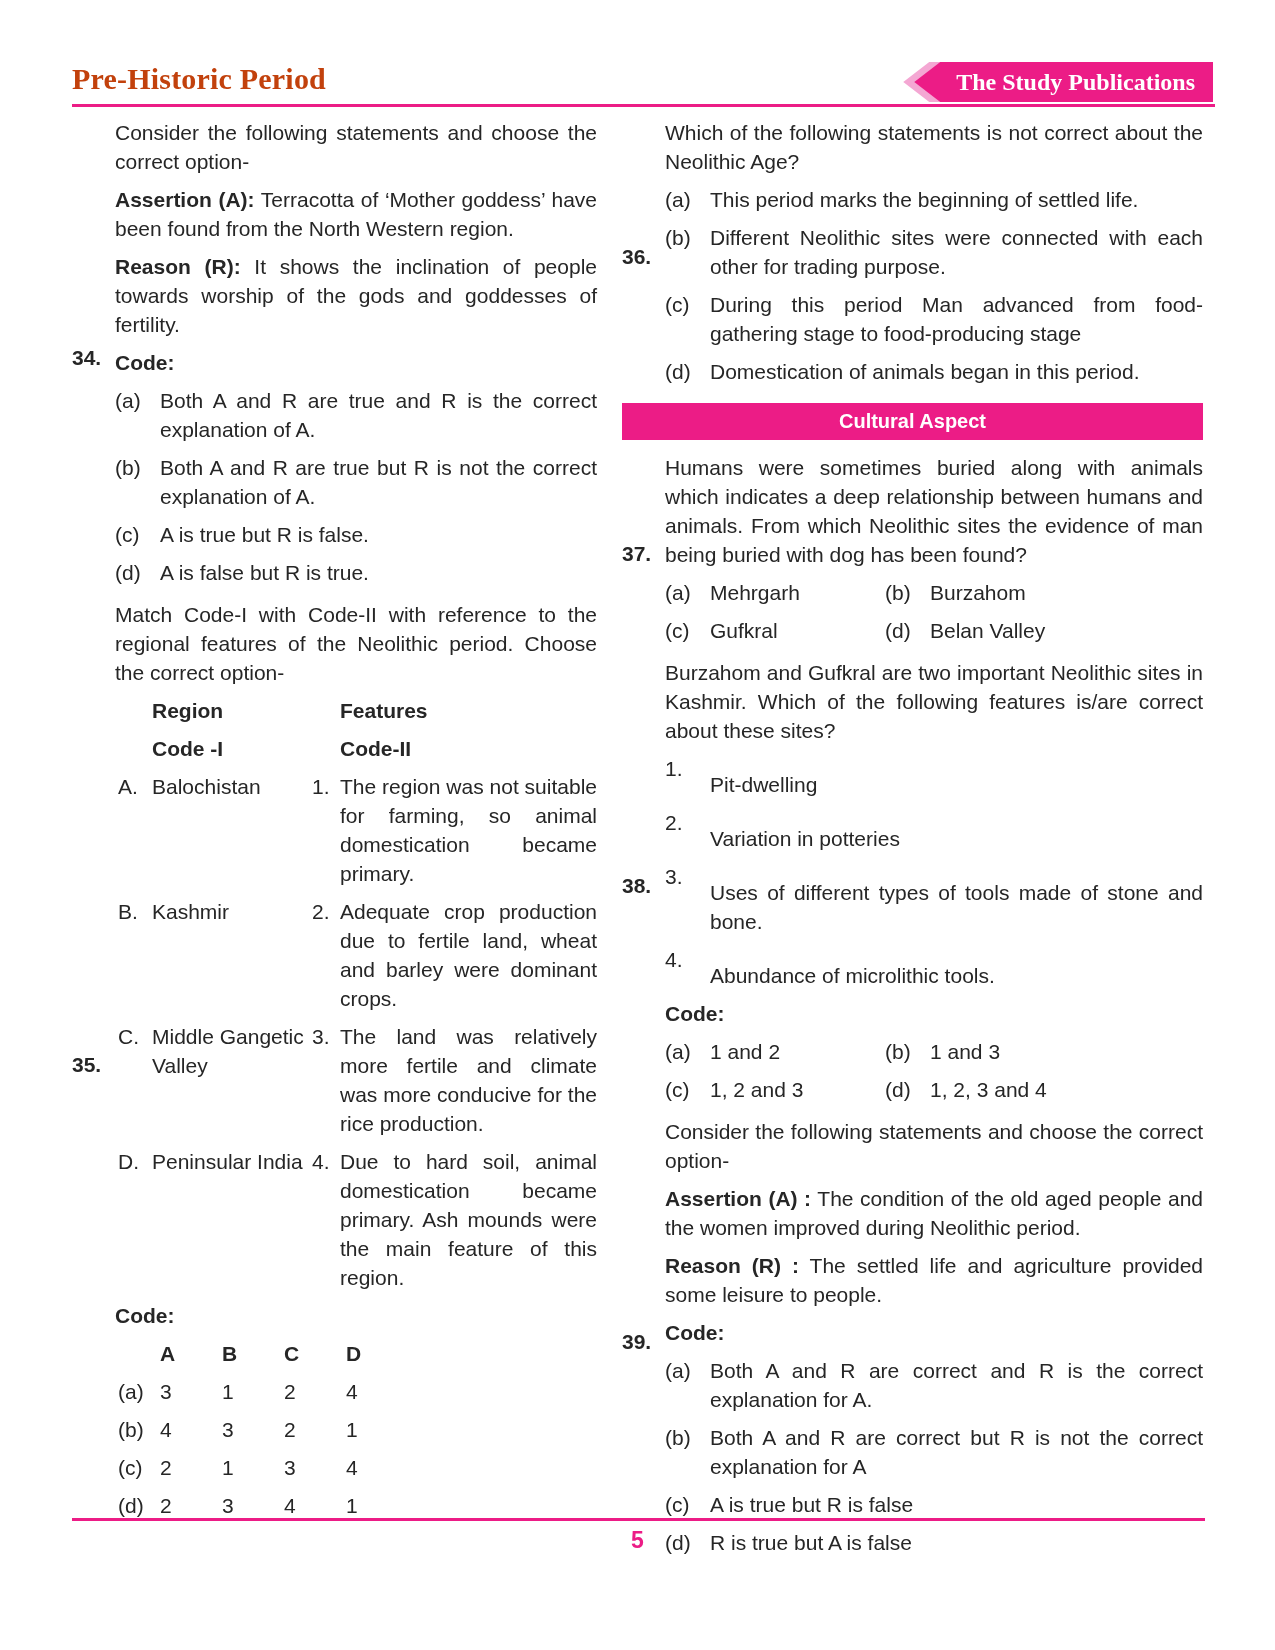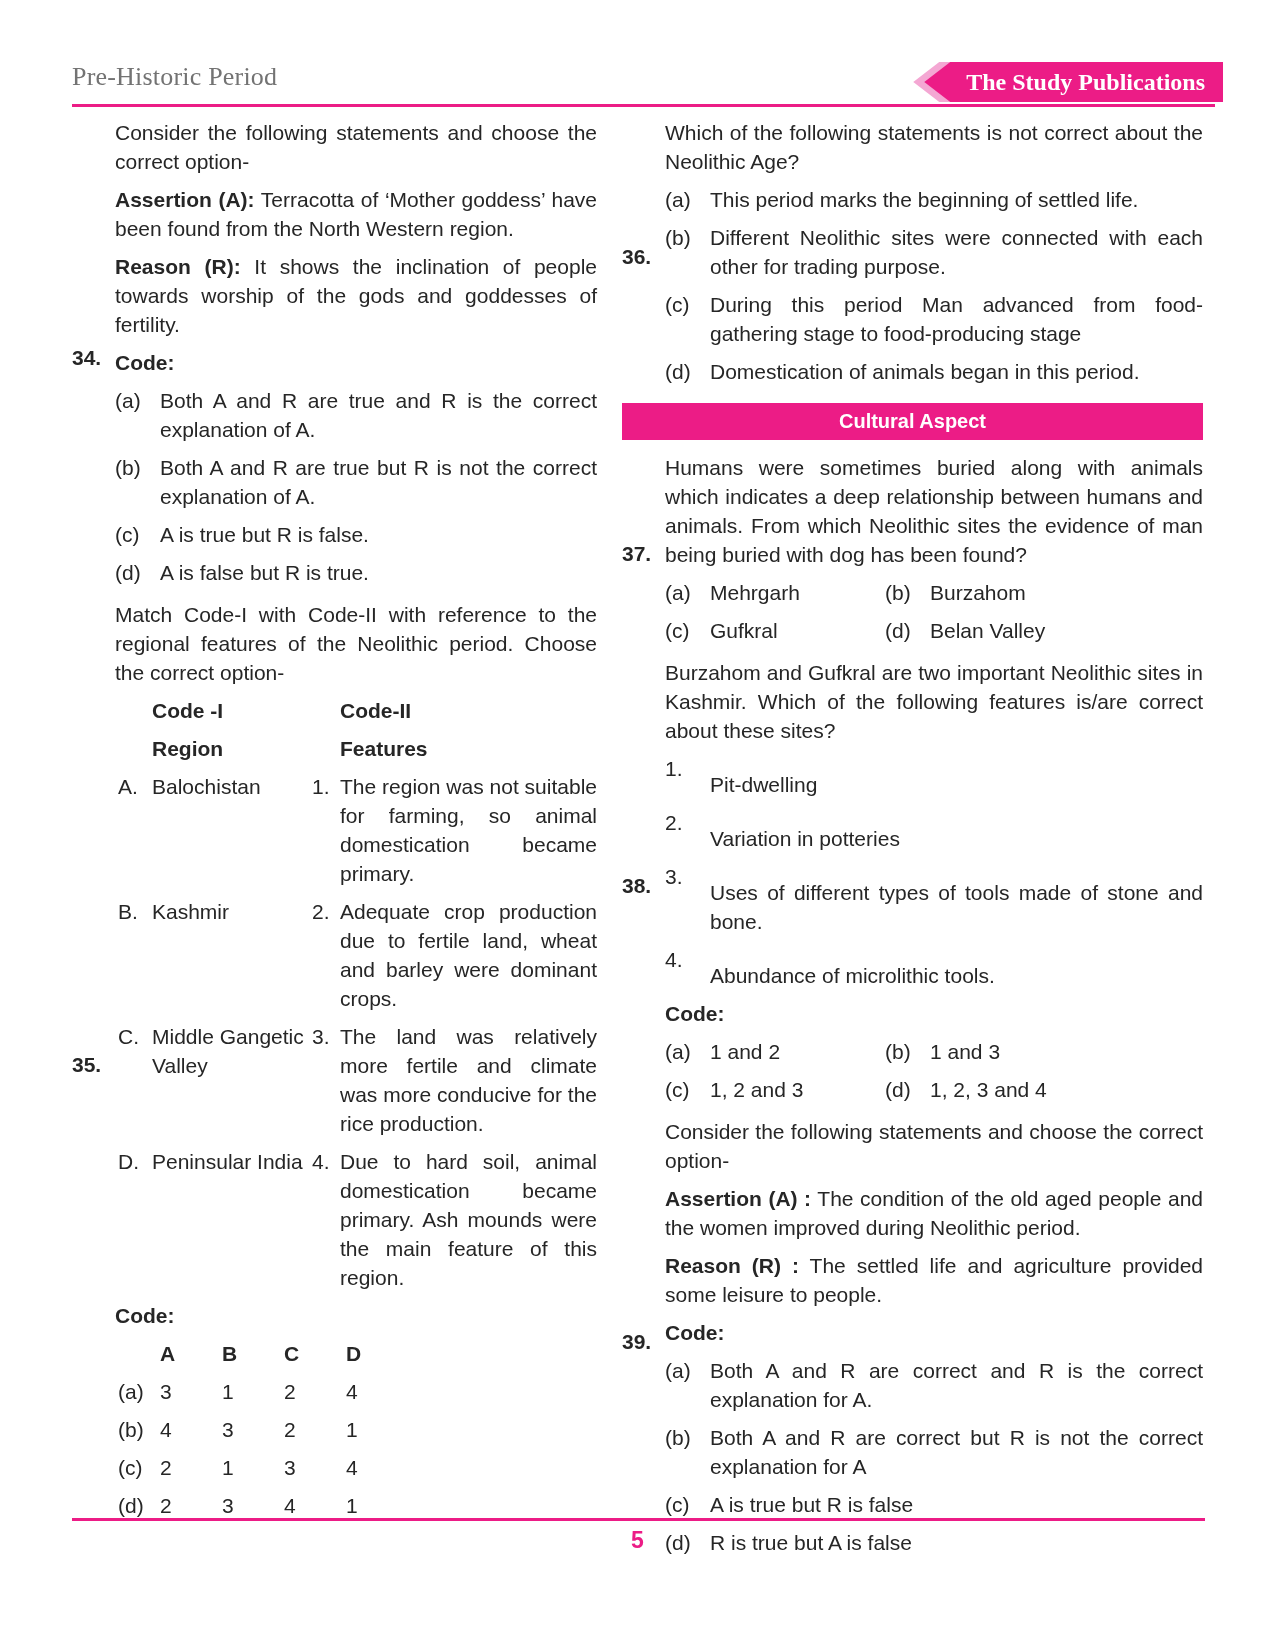--- a/index.html
+++ b/index.html
@@ -5,24 +5,24 @@
   :root { --accent:#EC1C86; --accent-light:#F4A7D3; --ink:#262626; }
   * { box-sizing:border-box; margin:0; padding:0; }
   html,body { background:#ffffff; }
   body { font-family:"Liberation Sans","DejaVu Sans",sans-serif; color:var(--ink); }
   .page { position:relative; width:1275px; height:1650px; background:#fff; overflow:hidden; }
 
   
   .header-title {
     position:absolute; left:72px; top:62px;
     font-family:"Liberation Serif","DejaVu Serif",serif;
-    font-weight:400; font-size:26px; color:#737373; letter-spacing:0.2px;
+    font-weight:700; font-size:30px; color:#c2410c; letter-spacing:0.2px;
   }
   .header-rule { position:absolute; left:72px; right:60px; top:104px; height:3px; background:var(--accent); }
-  .pub-ribbon { position:absolute; top:62px; right:52px; height:24px; }
+  .pub-ribbon { position:absolute; top:62px; right:62px; height:24px; }
   .pub-ribbon .light {
     position:absolute; left:-11px; top:0; width:100%; height:40px;
     background:var(--accent-light);
     clip-path:polygon(0 50%, 26px 0, 100% 0, 100% 100%, 26px 100%);
   }
   .pub-ribbon .dark {
     position:relative; height:40px; background:var(--accent);
     clip-path:polygon(0 50%, 26px 0, 100% 0, 100% 100%, 26px 100%);
     display:flex; align-items:center; padding:0 18px 0 42px;
     color:#fff; font-family:"Liberation Serif","DejaVu Serif",serif;
@@ -119,26 +119,26 @@
           </div>
       </div>
     </section>
 
     <section class="q">
       <div class="qnum">35.</div>
       <div class="qbody">
         <p class="qtext">Match Code-I with Code-II with reference to the regional features of the Neolithic period. Choose the correct option-</p>
 
         <div class="mhead">
+          <span class="mh1">Region</span>
+          <span class="mh2">Features</span>
+        </div>
+        <div class="mhead">
           <span class="mh1">Code -I</span>
           <span class="mh2">Code-II</span>
-        </div>
-        <div class="mhead">
-          <span class="mh1">Region</span>
-          <span class="mh2">Features</span>
         </div>
 
         <div class="mrow">
           <span class="mletter">A.</span>
           <span class="mregion">Balochistan</span>
           <span class="mnum">1.</span>
           <span class="mfeature">The region was not suitable for farming, so animal domestication became primary.</span>
         </div>
         <div class="mrow">
           <span class="mletter">B.</span>

